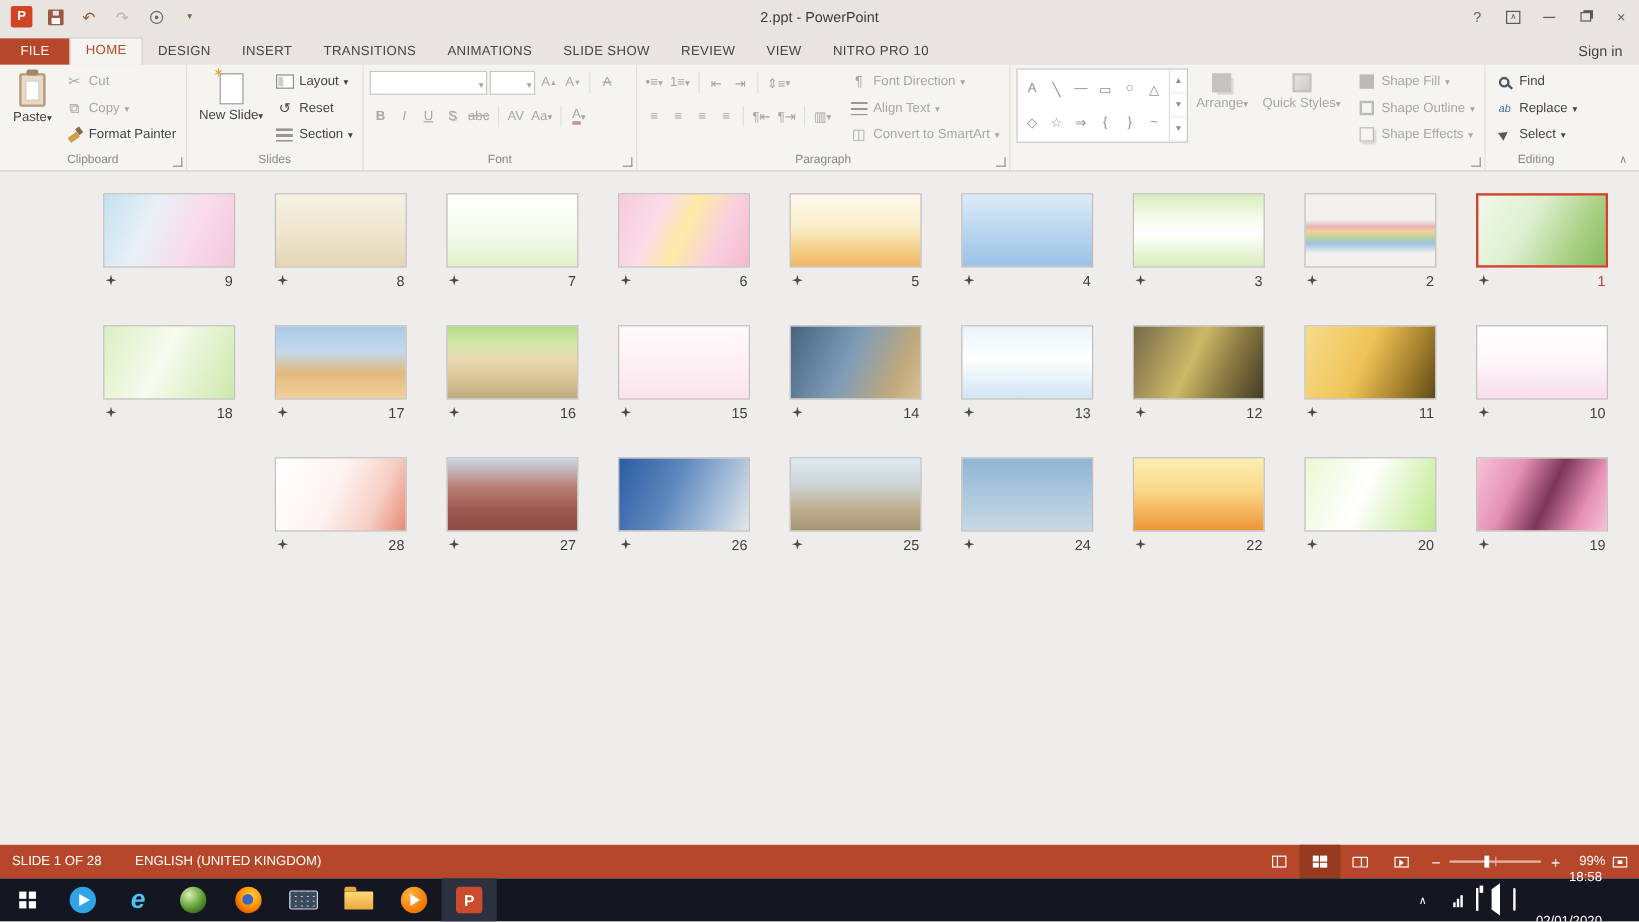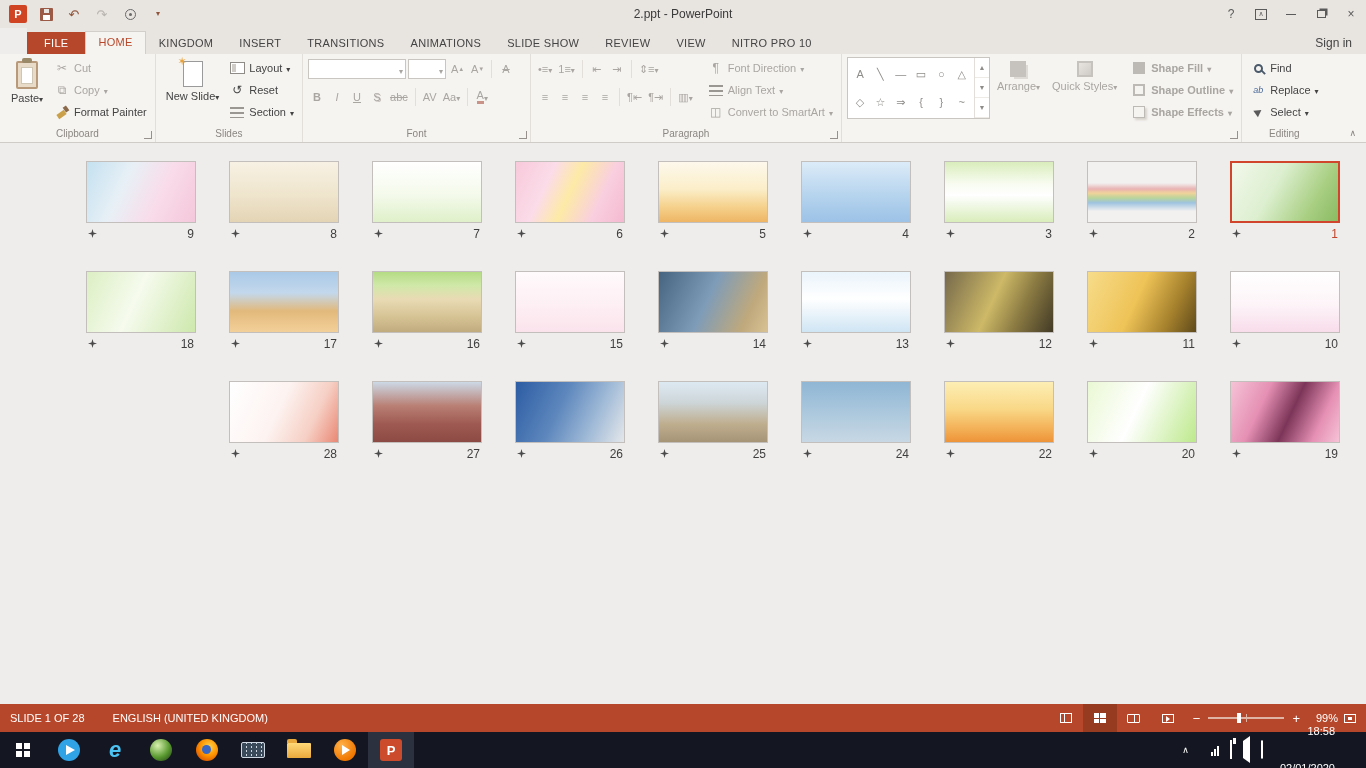--- a/index.html
+++ b/index.html
@@ -19,21 +19,21 @@
   .touch-g::after{content:"";position:absolute;left:3px;top:3px;width:3px;height:3px;border-radius:50%;background:#6a6a6a;}
   .g-caret::after{content:"▾";font-size:8px;line-height:1;}
   .win-title{position:absolute;left:0;right:0;text-align:center;font-size:12px;color:#3b3b3b;pointer-events:none;}
   .winctrls{margin-left:auto;display:flex;height:100%;}
   .wc{width:30px;height:100%;display:flex;align-items:center;justify-content:center;color:#5a5a5a;font-size:12px;}
   .min-g{width:10px;height:1px;background:#5a5a5a;}
   .restore-g{width:9px;height:8px;border:1px solid #5a5a5a;box-shadow:2px -2px 0 -0.5px #5a5a5a;}
   .ropt-g{width:12px;height:11px;border:1px solid #5a5a5a;display:flex;align-items:center;justify-content:center;font-size:7px;color:#5a5a5a;}
 
   
-  .tabs{height:26px;background:#e8e4e0;display:flex;align-items:flex-end;flex:0 0 auto;margin-left:27px;}
+  .tabs{height:26px;background:#e8e4e0;display:flex;align-items:flex-end;flex:0 0 auto;}
   .tab{padding:5px 13px 5px;font-size:11px;color:#444;letter-spacing:.3px;cursor:default;}
   .tab.file{background:#b7472a;color:#fff;padding:5px 17px;}
   .tab.active{background:#f6f4f1;color:#b7472a;border:1px solid #d2cec9;border-bottom:none;padding:4px 12px 6px;}
   .signin{margin-left:auto;padding:0 14px 4px 0;font-size:12px;color:#444;}
 
   
   .ribbon{height:89px;background:#f6f4f1;border-bottom:1px solid #cfccc7;display:flex;position:relative;flex:0 0 auto;}
   .rgroup{position:relative;border-right:1px solid #e2dfda;padding:3px 5px 0;display:flex;flex-direction:column;}
   .rg-content{display:flex;flex:1;align-items:flex-start;gap:2px;}
   .rg-label{height:16px;font-size:10px;color:#8a8682;text-align:center;line-height:15px;}
@@ -184,21 +184,21 @@
       <span class="wc">
           <span class="restore-g"></span>
         </span>
       <span class="wc">×</span>
     </div>
   </div>
 
   <div class="tabs">
     <div class="tab file">FILE</div>
     <div class="tab active">HOME</div>
-    <div class="tab">KINGDOM</div>
+    <div class="tab">DESIGN</div>
     <div class="tab">INSERT</div>
     <div class="tab">TRANSITIONS</div>
     <div class="tab">ANIMATIONS</div>
     <div class="tab">SLIDE SHOW</div>
     <div class="tab">REVIEW</div>
     <div class="tab">VIEW</div>
     <div class="tab">NITRO PRO 10</div>
     <div class="signin">Sign in</div>
   </div>
 
@@ -371,21 +371,21 @@
           </div>
         </div>
         <div class="btn-big dis">
           <span class="arr-ic"></span>
           <span><span>Arrange</span><span class="g-caret"></span></span>
         </div>
         <div class="btn-big dis">
           <span class="qs-ic"></span>
           <span><span>Quick Styles</span><span class="g-caret"></span></span>
         </div>
-        <div class="vcol" style="margin-left:4px;font-weight:bold;">
+        <div class="vcol" style="margin-left:4px;">
           <div class="btn-sm dis">
               <span class="ic16">
                 <span class="sf-ic"></span>
               </span>
               <span>Shape Fill</span>
               <span class="g-caret"></span>
             </div>
           <div class="btn-sm dis">
               <span class="ic16">
                 <span class="so-ic"></span>

